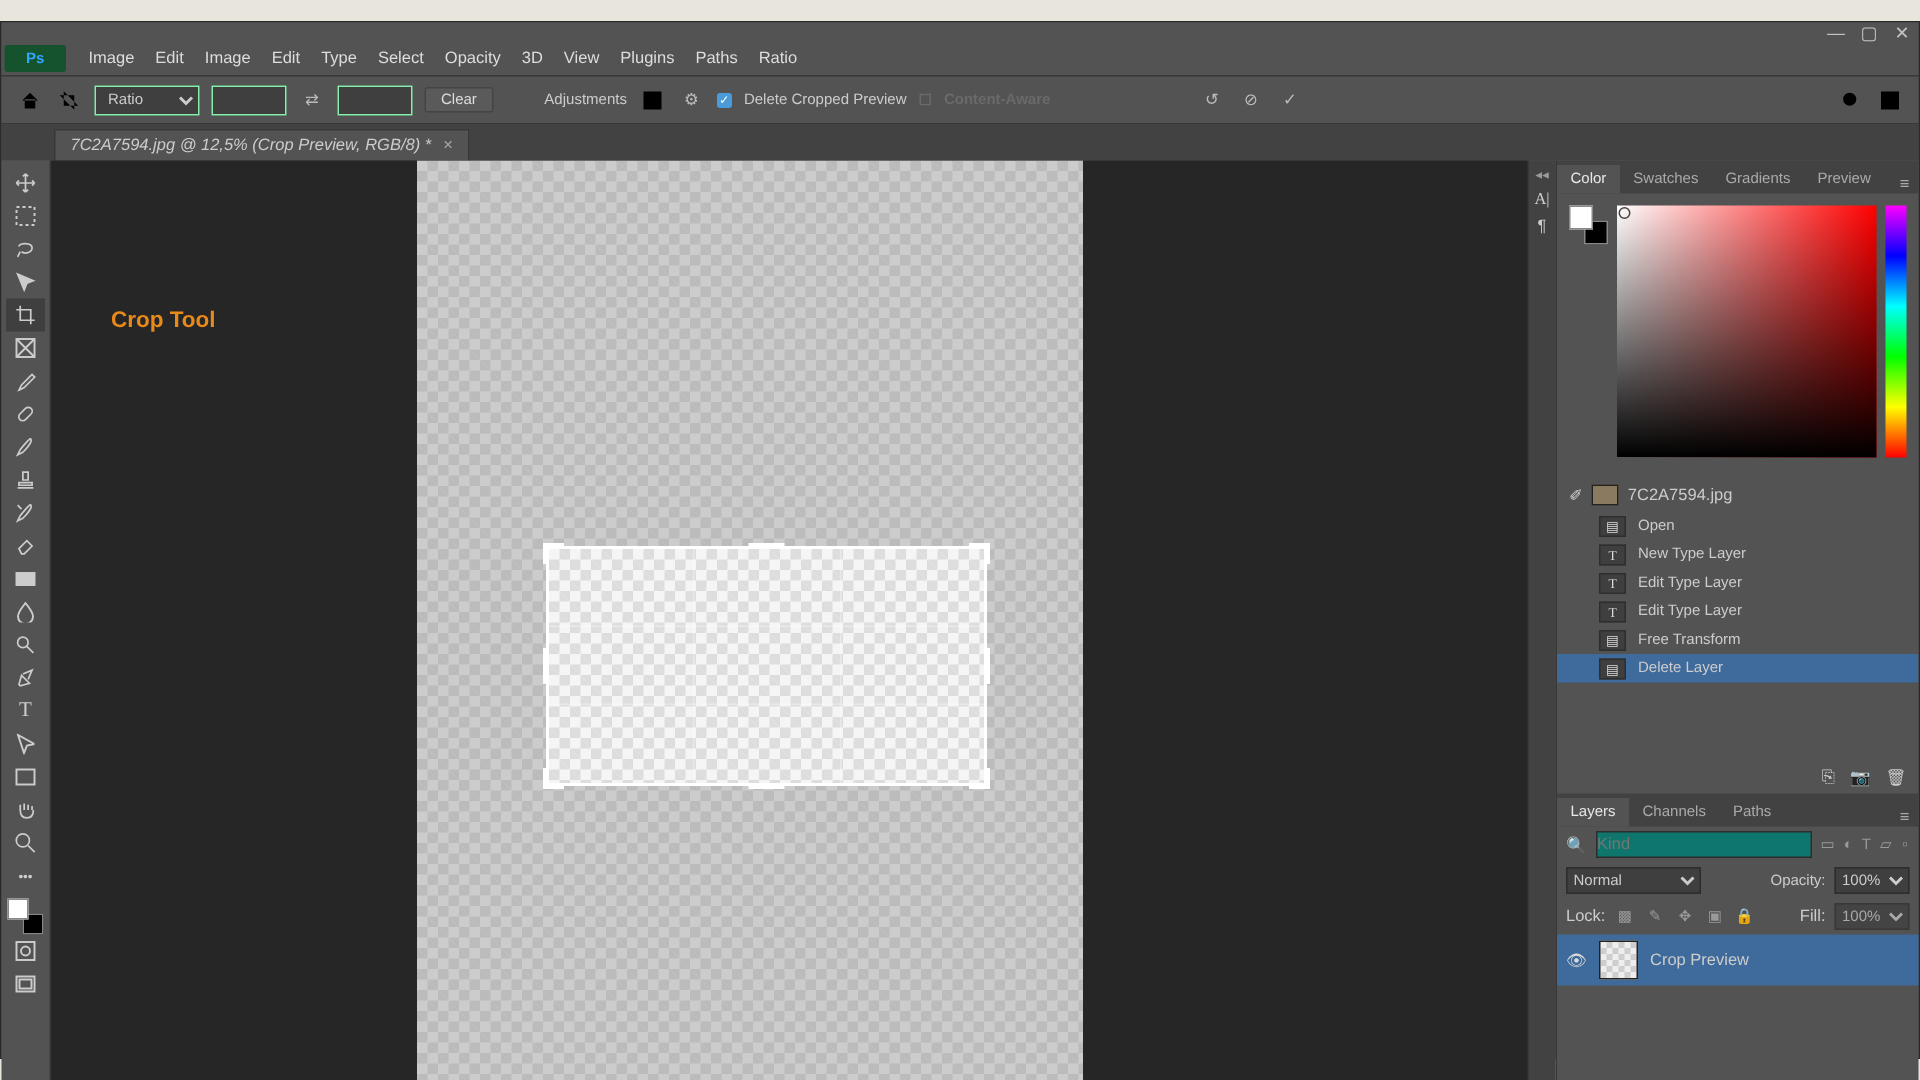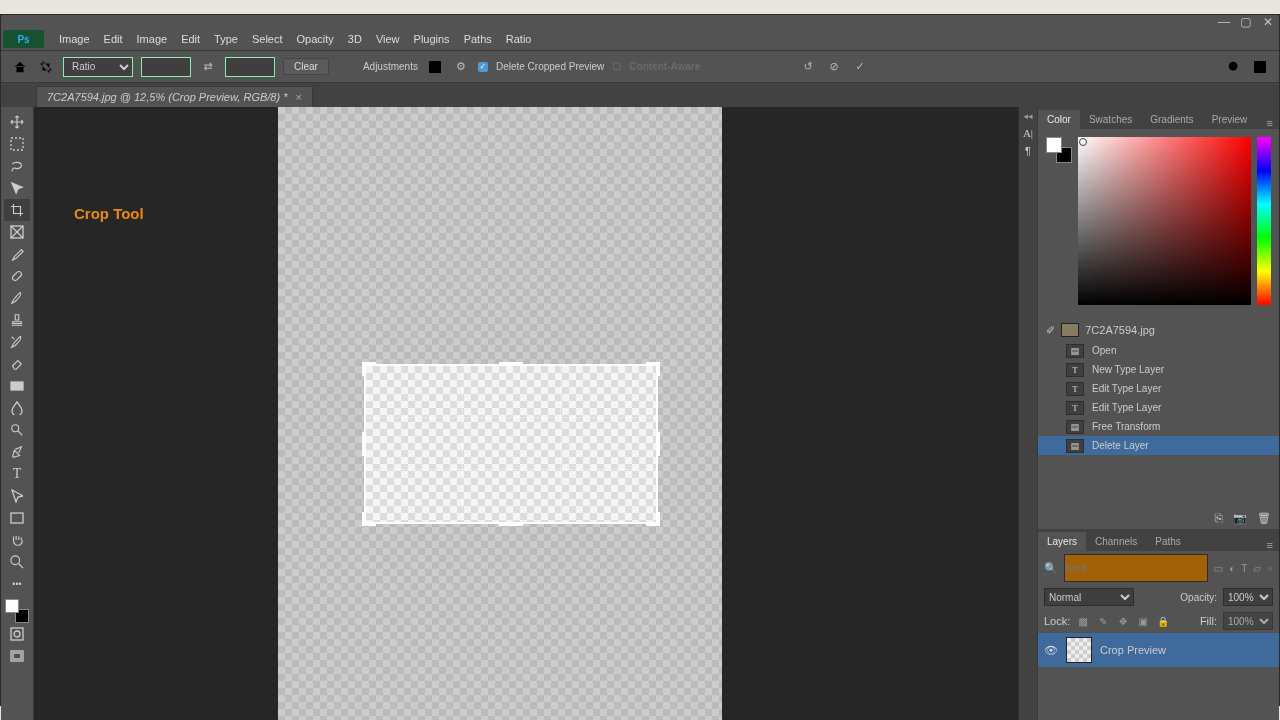--- a/index.html
+++ b/index.html
@@ -376,21 +376,21 @@
 
       <div class="ptabs">
         <div class="ptab act">Layers</div>
         <div class="ptab">Channels</div>
         <div class="ptab">Paths</div>
         <span class="menu">≡</span>
       </div>
       <div class="layerspanel">
         <div class="lrow">
           <span style="color:#999">🔍</span>
-          <input style="flex: 1 1 0%; background: #a16207; border: 1px solid rgb(45, 45, 45); height: 28px;" placeholder="Kind">
+          <input style="flex: 1 1 0%; background: #0f766e; border: 1px solid rgb(45, 45, 45); height: 18px;" placeholder="Kind">
           <span class="mini">▭</span>
           <span class="mini">◐</span>
           <span class="mini">T</span>
           <span class="mini">▱</span>
           <span class="mini">▫</span>
         </div>
         <div class="lrow">
           <select style="width:90px"><option>Normal</option></select>
           <span style="margin-left:auto;font-size:10px">Opacity:</span>
           <select style="width:50px"><option>100%</option></select>

